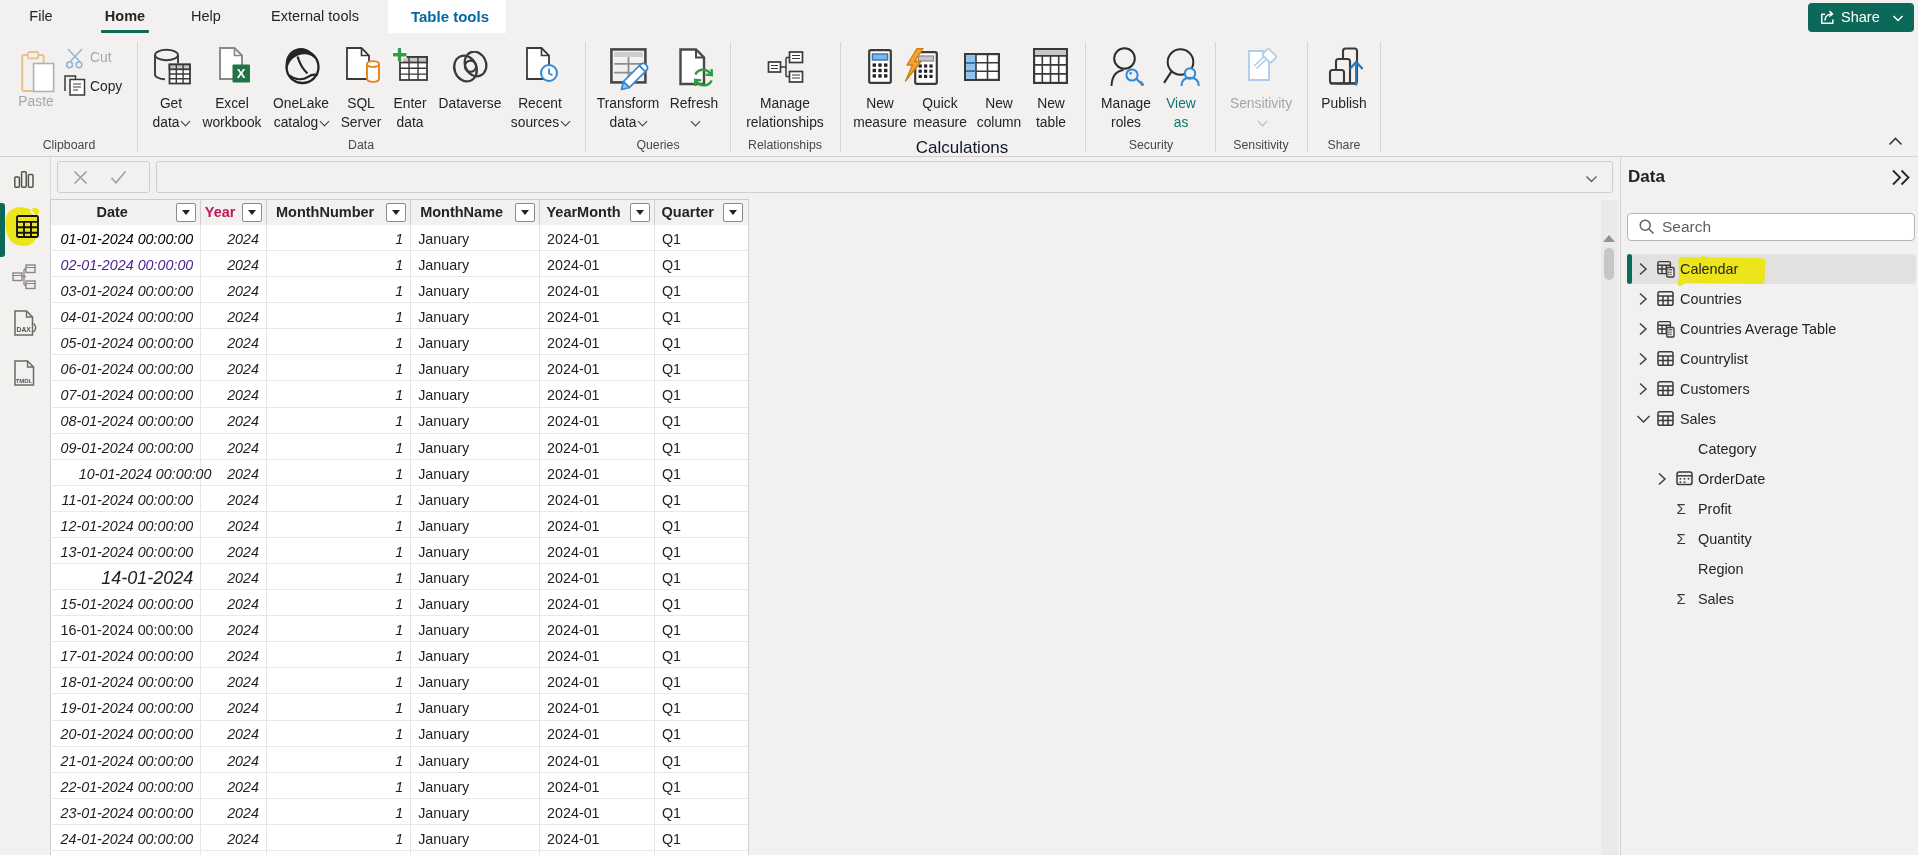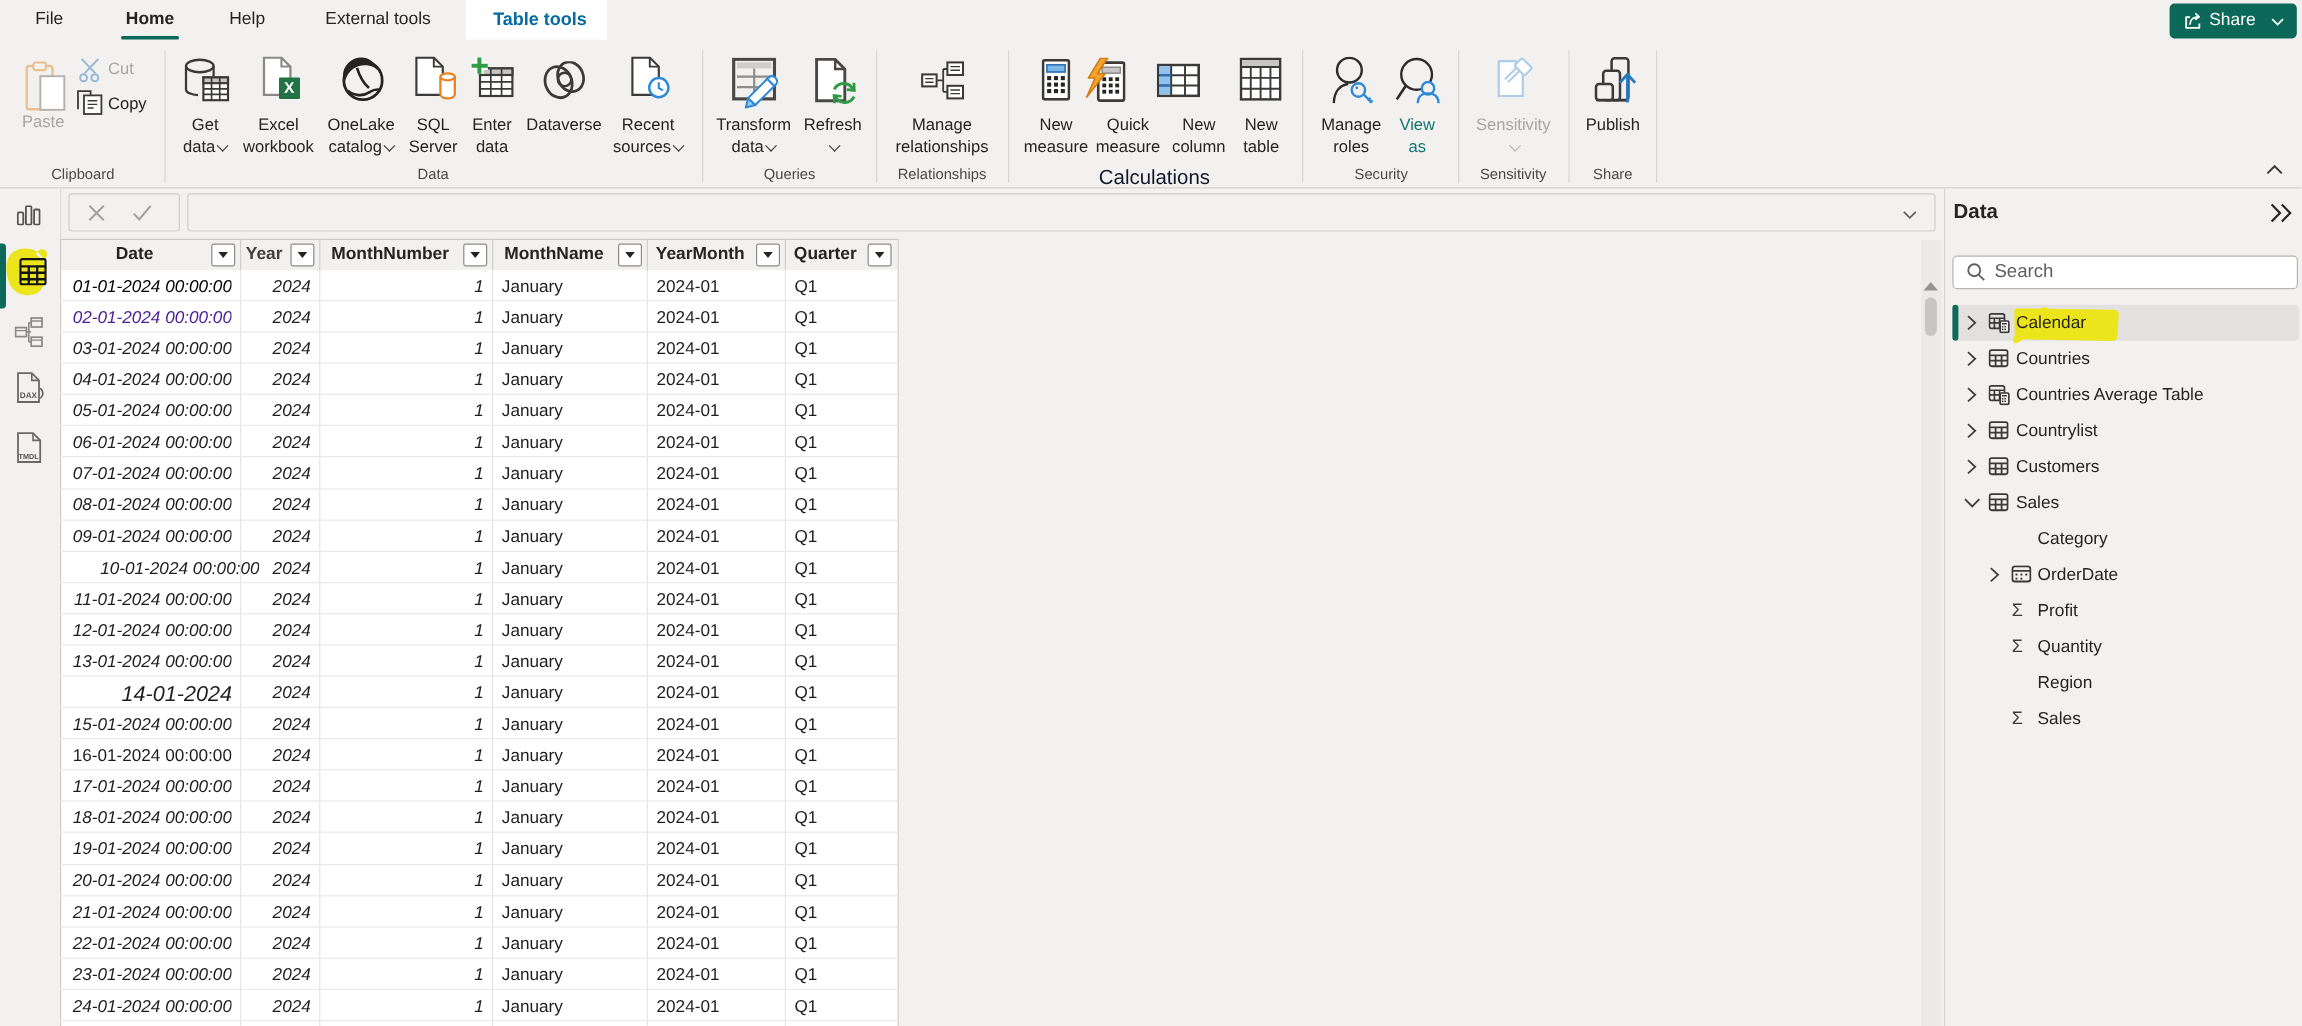--- a/index.html
+++ b/index.html
@@ -273,21 +273,21 @@
 <div class="ab" style="left:156px;top:161px;width:1457px;height:32px;border:1px solid #d0cecc;border-radius:3px;box-sizing:border-box;"></div>
 <svg class="ab" style="left:1585px;top:174.5px;" width="13" height="8" viewBox="0 0 13 8">
 <polyline points="1.5,1.5 6.5,6.5 11.5,1.5" fill="none" stroke="#605e5c" stroke-width="1.4"></polyline>
 </svg>
 <div class="ab" style="left:50px;top:199px;width:697.5px;height:26px;background:#f2f1f0;border-top:1px solid #ccca c8;box-sizing:border-box;"></div>
 <div class="ab" style="left:50px;top:199px;width:697.5px;height:1px;background:#cccac8;"></div>
 <div class="ab" style="left:50px;top:225px;width:697.5px;height:1px;background:#c2c0be;"></div>
 <div class="ab ctr" style="left:50px;top:199px;width:124.30000000000001px;height:26px;line-height:26px;font-weight:700;font-size:14.5px;color:#252423;">Date</div>
 <div class="ab" style="left:175.8px;top:202.5px;width:20px;height:19.5px;background:#fff;border:1px solid #8d8b89;border-radius:2px;box-sizing:border-box;"></div>
 <div class="ab" style="left:181.8px;top:210px;width:0;height:0;border-left:4.5px solid transparent;border-right:4.5px solid transparent;border-top:5px solid #252423;"></div>
-<div class="ab ctr" style="left:200.3px;top:199px;width:39.69999999999999px;height:26px;line-height:26px;font-weight:700;font-size:14.5px;color:#404040;">Year</div>
+<div class="ab ctr" style="left:200.3px;top:199px;width:39.69999999999999px;height:26px;line-height:26px;font-weight:700;font-size:14.5px;color:#be185d;">Year</div>
 <div class="ab" style="left:241.5px;top:202.5px;width:20px;height:19.5px;background:#fff;border:1px solid #8d8b89;border-radius:2px;box-sizing:border-box;"></div>
 <div class="ab" style="left:247.5px;top:210px;width:0;height:0;border-left:4.5px solid transparent;border-right:4.5px solid transparent;border-top:5px solid #252423;"></div>
 <div class="ab" style="left:200.3px;top:199px;width:1px;height:26px;background:#d0cecc;"></div>
 <div class="ab ctr" style="left:266px;top:199px;width:118.19999999999999px;height:26px;line-height:26px;font-weight:700;font-size:14.5px;color:#252423;">MonthNumber</div>
 <div class="ab" style="left:385.7px;top:202.5px;width:20px;height:19.5px;background:#fff;border:1px solid #8d8b89;border-radius:2px;box-sizing:border-box;"></div>
 <div class="ab" style="left:391.7px;top:210px;width:0;height:0;border-left:4.5px solid transparent;border-right:4.5px solid transparent;border-top:5px solid #252423;"></div>
 <div class="ab" style="left:266px;top:199px;width:1px;height:26px;background:#d0cecc;"></div>
 <div class="ab ctr" style="left:410.2px;top:199px;width:102.90000000000003px;height:26px;line-height:26px;font-weight:700;font-size:14.5px;color:#252423;">MonthName</div>
 <div class="ab" style="left:514.6px;top:202.5px;width:20px;height:19.5px;background:#fff;border:1px solid #8d8b89;border-radius:2px;box-sizing:border-box;"></div>
 <div class="ab" style="left:520.6px;top:210px;width:0;height:0;border-left:4.5px solid transparent;border-right:4.5px solid transparent;border-top:5px solid #252423;"></div>
@@ -365,21 +365,21 @@
 <div class="ab" style="left:540.1px;top:408.46px;width:106.89999999999998px;height:26.08px;line-height:26.08px;font-size:14.3px;color:#1f1e1d;overflow:hidden;padding-left:7px;">2024-01</div>
 <div class="ab" style="left:655px;top:408.46px;width:85.5px;height:26.08px;line-height:26.08px;font-size:14.3px;color:#1f1e1d;overflow:hidden;padding-left:7px;">Q1</div>
 <div class="ab" style="left:50px;top:458.71999999999997px;width:697.5px;height:1px;background:#ebe9e8;"></div>
 <div class="ab" style="left:51px;top:434.53999999999996px;width:142.3px;height:26.08px;line-height:26.08px;font-size:14.3px;color:#1f1e1d;overflow:hidden;font-style:italic;text-align:right;">09-01-2024 00:00:00</div>
 <div class="ab" style="left:201.3px;top:434.53999999999996px;width:57.69999999999999px;height:26.08px;line-height:26.08px;font-size:14.3px;color:#1f1e1d;overflow:hidden;font-style:italic;text-align:right;">2024</div>
 <div class="ab" style="left:267px;top:434.53999999999996px;width:136.2px;height:26.08px;line-height:26.08px;font-size:14.3px;color:#1f1e1d;overflow:hidden;font-style:italic;text-align:right;">1</div>
 <div class="ab" style="left:411.2px;top:434.53999999999996px;width:120.90000000000003px;height:26.08px;line-height:26.08px;font-size:14.3px;color:#1f1e1d;overflow:hidden;padding-left:7px;">January</div>
 <div class="ab" style="left:540.1px;top:434.53999999999996px;width:106.89999999999998px;height:26.08px;line-height:26.08px;font-size:14.3px;color:#1f1e1d;overflow:hidden;padding-left:7px;">2024-01</div>
 <div class="ab" style="left:655px;top:434.53999999999996px;width:85.5px;height:26.08px;line-height:26.08px;font-size:14.3px;color:#1f1e1d;overflow:hidden;padding-left:7px;">Q1</div>
 <div class="ab" style="left:50px;top:484.79999999999995px;width:697.5px;height:1px;background:#ebe9e8;"></div>
-<div class="ab" style="left:51px;top:460.61999999999995px;width:142.3px;height:26.08px;line-height:26.08px;font-size:14.3px;color:#1f1e1d;overflow:hidden;font-style:italic;text-align:right;padding-left:23px;">10-01-2024 00:00:00</div>
+<div class="ab" style="left:51px;top:460.61999999999995px;width:142.3px;height:26.08px;line-height:26.08px;font-size:14.3px;color:#1f1e1d;overflow:hidden;font-style:italic;text-align:center;padding-left:23px;">10-01-2024 00:00:00</div>
 <div class="ab" style="left:201.3px;top:460.61999999999995px;width:57.69999999999999px;height:26.08px;line-height:26.08px;font-size:14.3px;color:#1f1e1d;overflow:hidden;font-style:italic;text-align:right;">2024</div>
 <div class="ab" style="left:267px;top:460.61999999999995px;width:136.2px;height:26.08px;line-height:26.08px;font-size:14.3px;color:#1f1e1d;overflow:hidden;font-style:italic;text-align:right;">1</div>
 <div class="ab" style="left:411.2px;top:460.61999999999995px;width:120.90000000000003px;height:26.08px;line-height:26.08px;font-size:14.3px;color:#1f1e1d;overflow:hidden;padding-left:7px;">January</div>
 <div class="ab" style="left:540.1px;top:460.61999999999995px;width:106.89999999999998px;height:26.08px;line-height:26.08px;font-size:14.3px;color:#1f1e1d;overflow:hidden;padding-left:7px;">2024-01</div>
 <div class="ab" style="left:655px;top:460.61999999999995px;width:85.5px;height:26.08px;line-height:26.08px;font-size:14.3px;color:#1f1e1d;overflow:hidden;padding-left:7px;">Q1</div>
 <div class="ab" style="left:50px;top:510.87999999999994px;width:697.5px;height:1px;background:#ebe9e8;"></div>
 <div class="ab" style="left:51px;top:486.69999999999993px;width:142.3px;height:26.08px;line-height:26.08px;font-size:14.3px;color:#1f1e1d;overflow:hidden;font-style:italic;text-align:right;">11-01-2024 00:00:00</div>
 <div class="ab" style="left:201.3px;top:486.69999999999993px;width:57.69999999999999px;height:26.08px;line-height:26.08px;font-size:14.3px;color:#1f1e1d;overflow:hidden;font-style:italic;text-align:right;">2024</div>
 <div class="ab" style="left:267px;top:486.69999999999993px;width:136.2px;height:26.08px;line-height:26.08px;font-size:14.3px;color:#1f1e1d;overflow:hidden;font-style:italic;text-align:right;">1</div>
 <div class="ab" style="left:411.2px;top:486.69999999999993px;width:120.90000000000003px;height:26.08px;line-height:26.08px;font-size:14.3px;color:#1f1e1d;overflow:hidden;padding-left:7px;">January</div>

